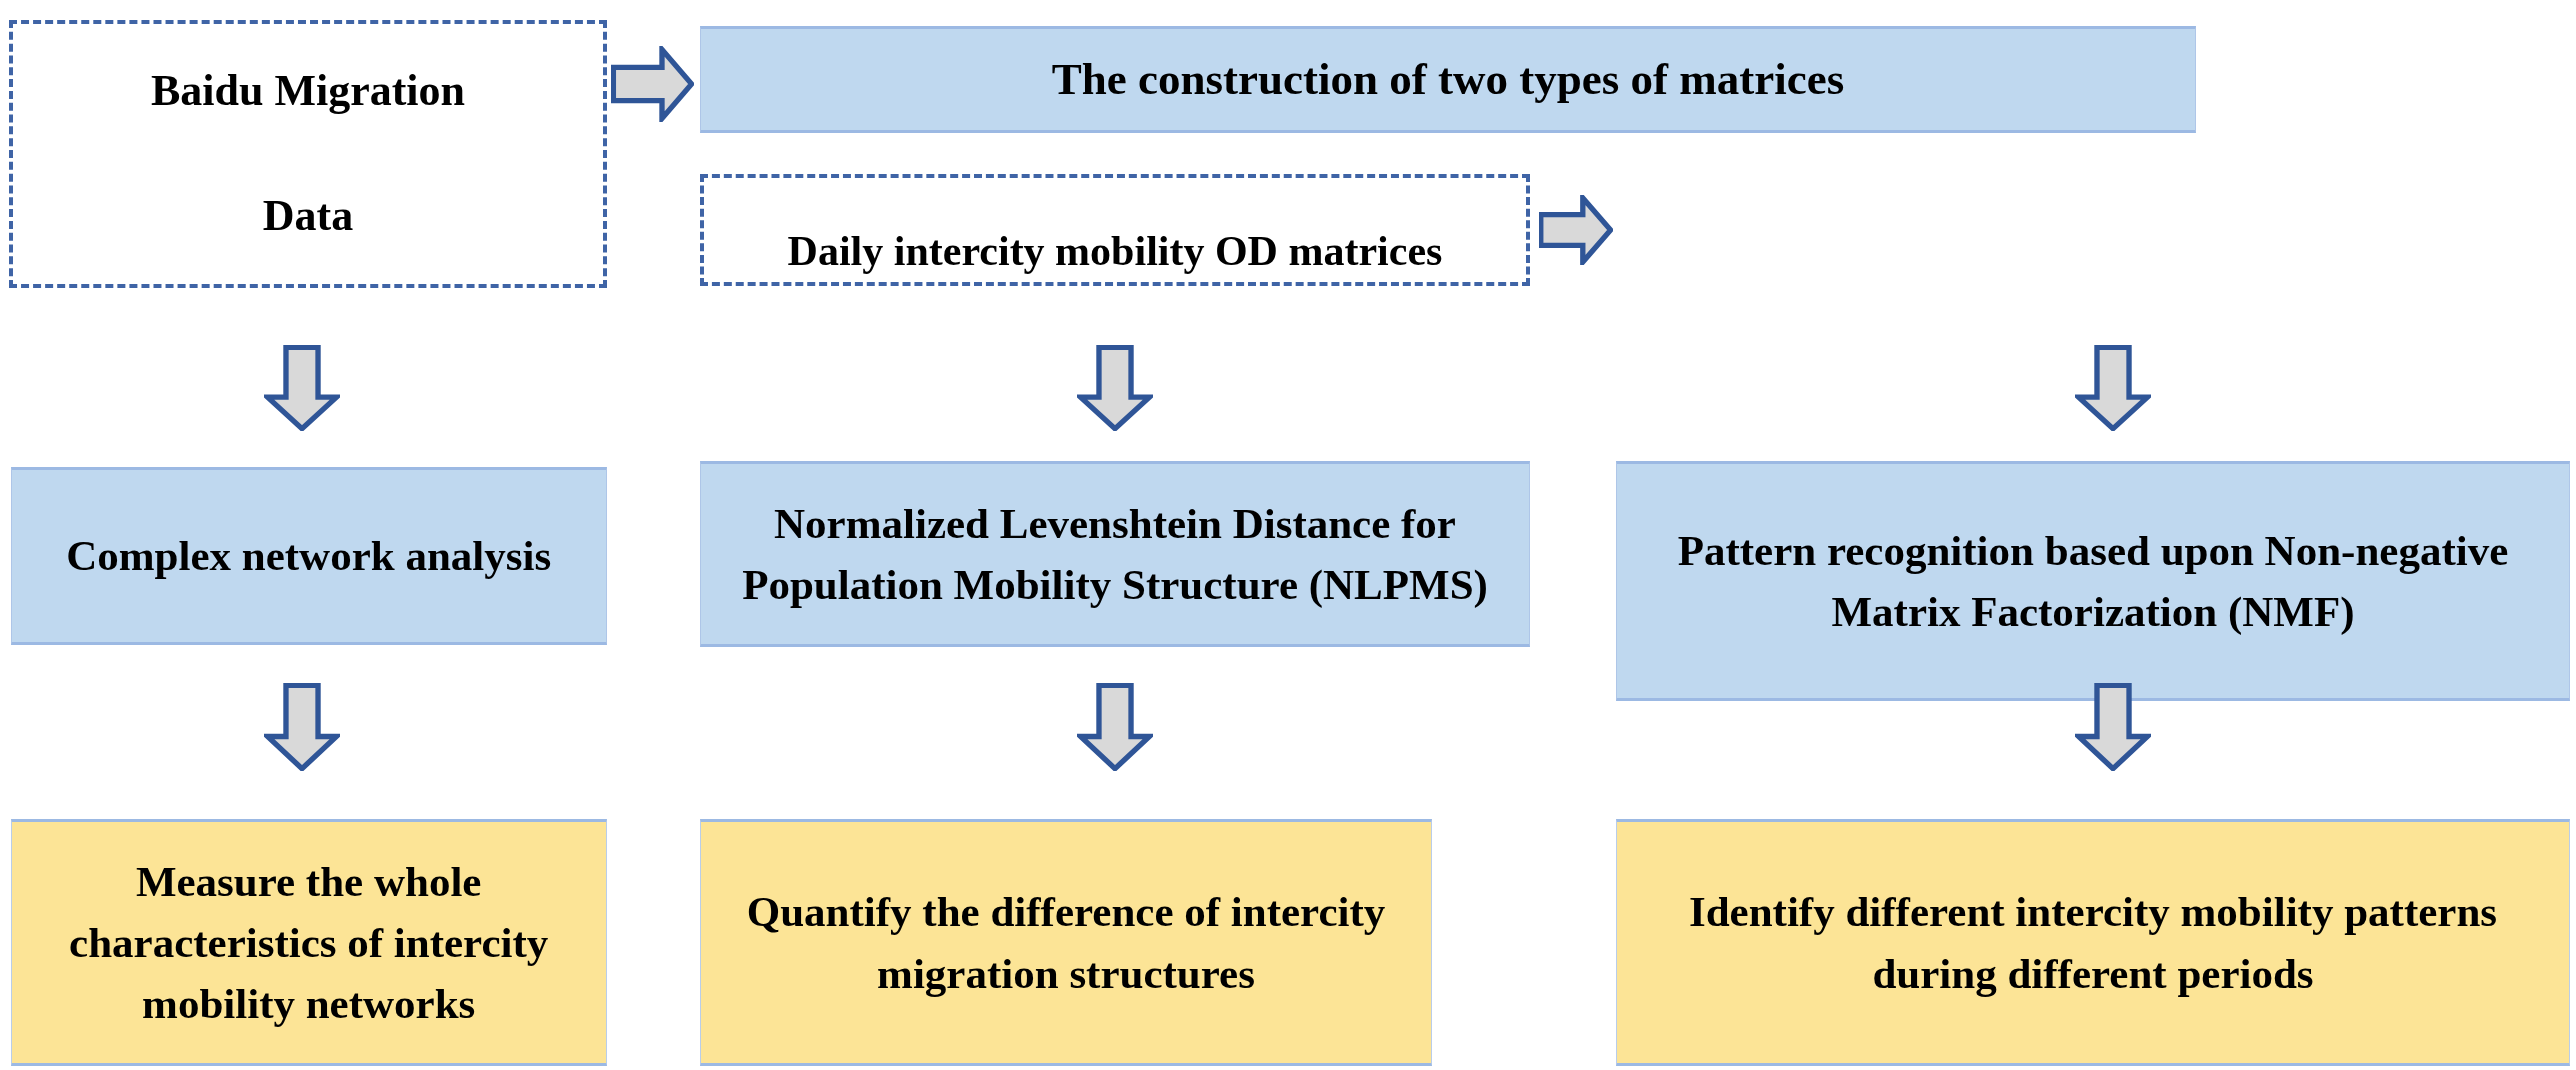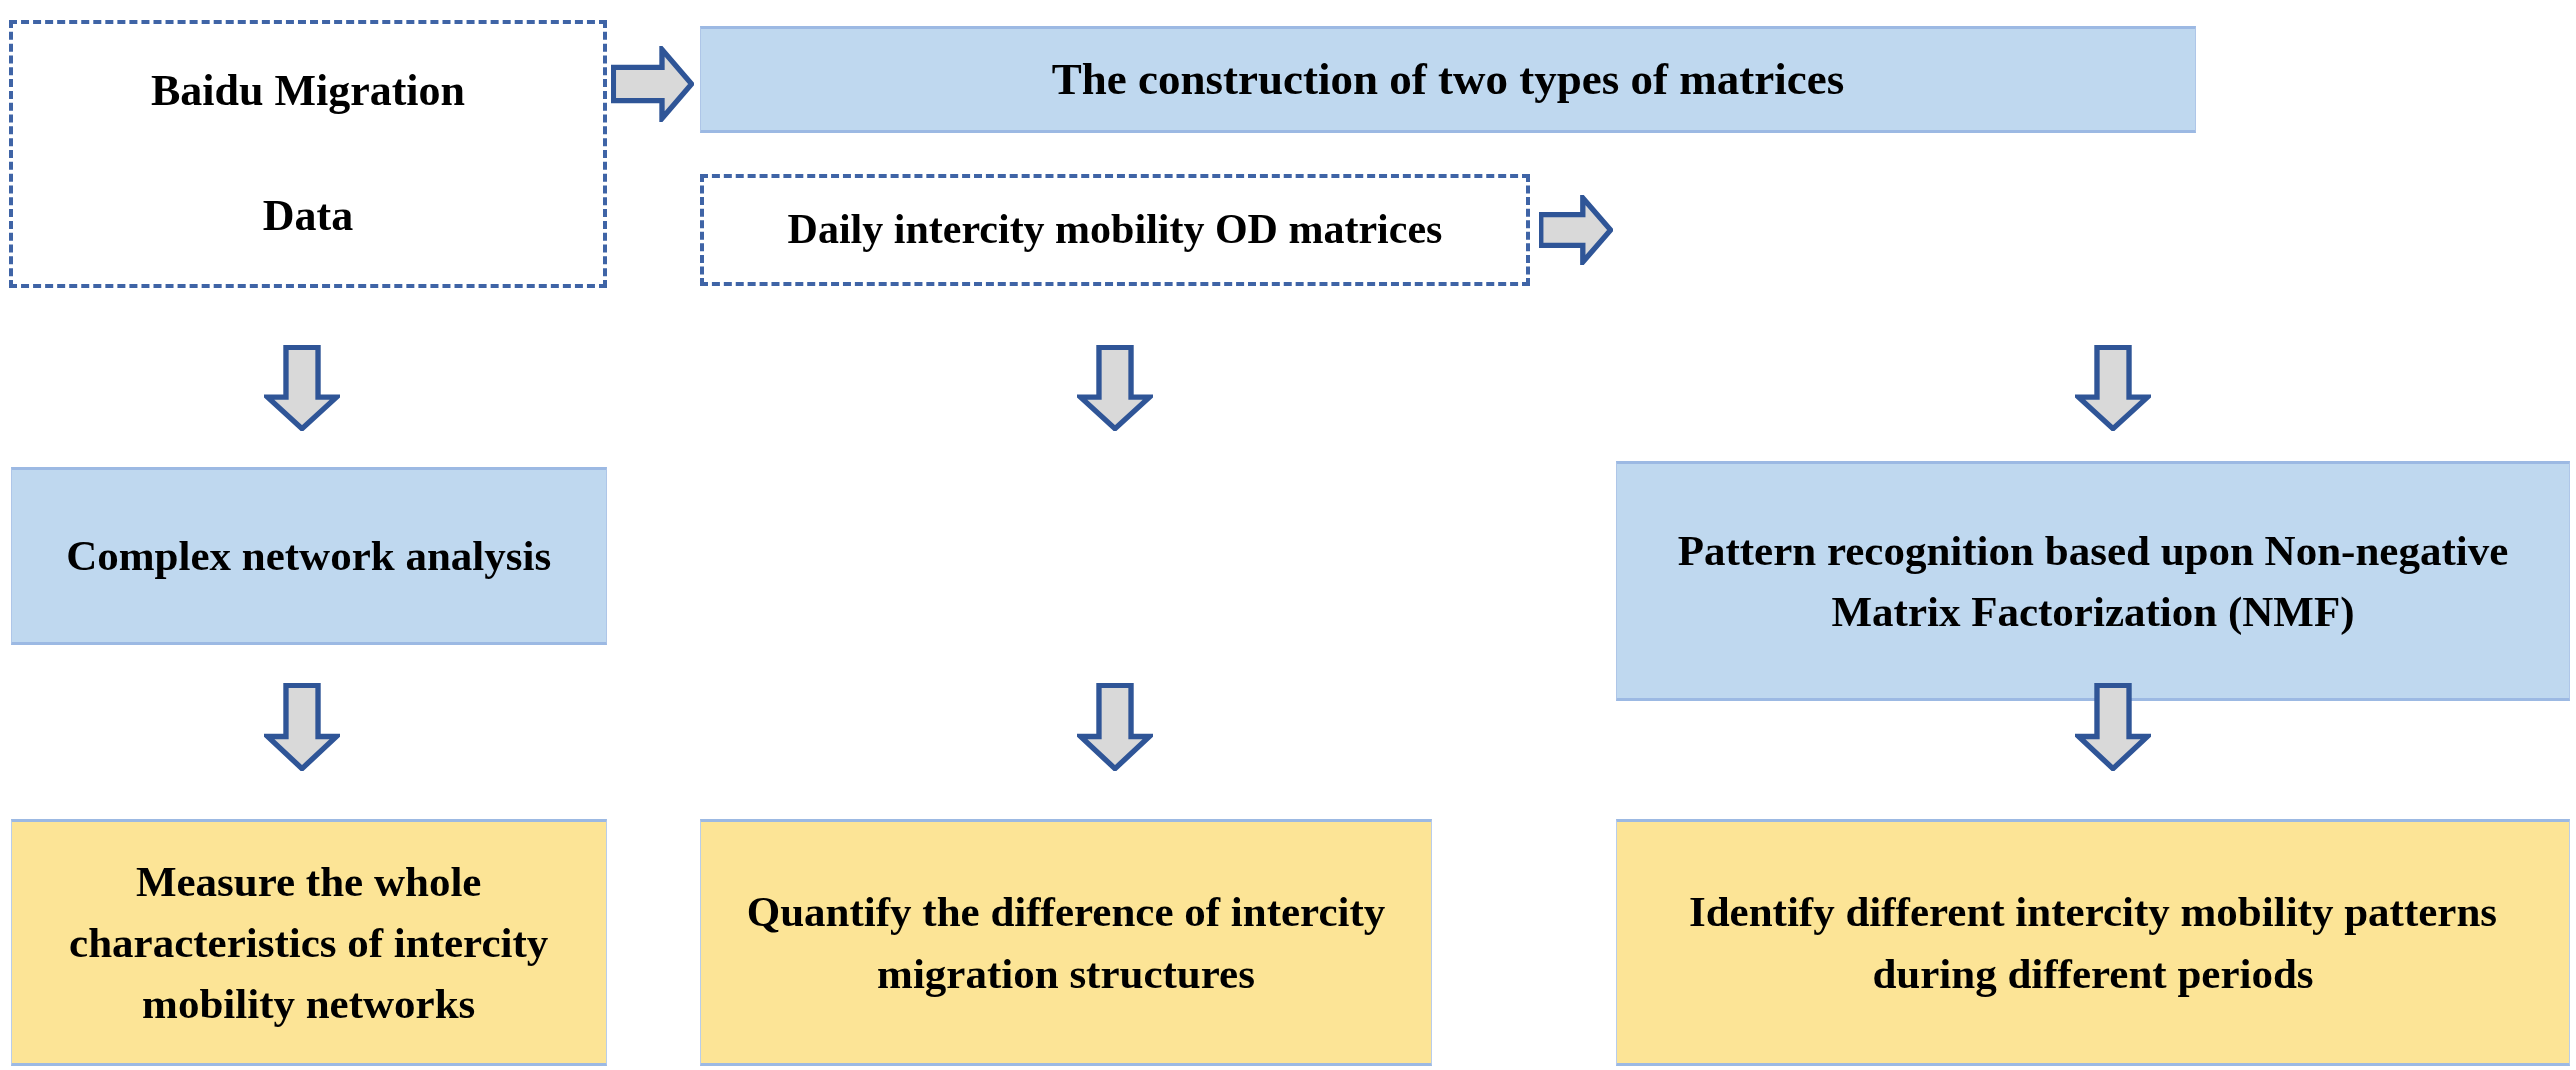--- a/index.html
+++ b/index.html
@@ -63,21 +63,21 @@
   <div class="arrow" style="left:611px;top:46px;width:83px;height:76px;">
     <svg viewBox="0 0 140 128" preserveAspectRatio="none" aria-hidden="true">
       <polygon points="4,36 86,36 86,6 136,64 86,122 86,92 4,92" fill="#d9d9d9" stroke="#2f5597" stroke-width="9" stroke-linejoin="miter"></polygon>
     </svg>
   </div>
 
   <div class="box blue" style="left:700px;top:26px;width:1496px;height:107px;font-size:45px;">
     <span class="txt">The construction of two types of matrices</span>
   </div>
 
-  <div class="box dashed" style="left:700px;top:174px;width:830px;height:112px;font-size:42px;">
+  <div class="box dashed" style="left:700px;top:174px;width:830px;height:112px;font-size:42px;align-items:flex-end;">
     <span class="txt">Daily intercity mobility OD matrices</span>
   </div>
 
   <div class="arrow" style="left:1539px;top:195px;width:74px;height:70px;">
     <svg viewBox="0 0 125 118" preserveAspectRatio="none" aria-hidden="true">
       <polygon points="3,33 74,33 74,5 121,59 74,113 74,85 3,85" fill="#d9d9d9" stroke="#2f5597" stroke-width="9" stroke-linejoin="miter"></polygon>
     </svg>
   </div>
 
 
@@ -96,20 +96,23 @@
   <div class="arrow" style="left:2075px;top:345px;width:76px;height:86px;">
     <svg viewBox="0 0 128 145" preserveAspectRatio="none" aria-hidden="true">
       <polygon points="37,4 91,4 91,88 122,88 64,141 6,88 37,88" fill="#d9d9d9" stroke="#2f5597" stroke-width="9" stroke-linejoin="miter"></polygon>
     </svg>
   </div>
 
   <div class="box blue" style="left:10.7px;top:467px;width:596px;height:178px;font-size:43px;align-items:center;">
     <span class="txt">Complex network analysis</span>
   </div>
 
+  <div class="box blue" style="left:700px;top:461px;width:830px;height:186px;font-size:43px;">
+    <span class="txt">Normalized Levenshtein Distance for Population Mobility Structure (NLPMS)</span>
+  </div>
 
   <div class="box blue" style="left:1616px;top:461px;width:954px;height:240px;font-size:43px;">
     <span class="txt">Pattern recognition based upon Non-negative Matrix Factorization (NMF)</span>
   </div>
 
   <div class="arrow" style="left:264px;top:683px;width:76px;height:88px;">
     <svg viewBox="0 0 128 148" preserveAspectRatio="none" aria-hidden="true">
       <polygon points="37,4 91,4 91,90 122,90 64,144 6,90 37,90" fill="#d9d9d9" stroke="#2f5597" stroke-width="9" stroke-linejoin="miter"></polygon>
     </svg>
   </div>

